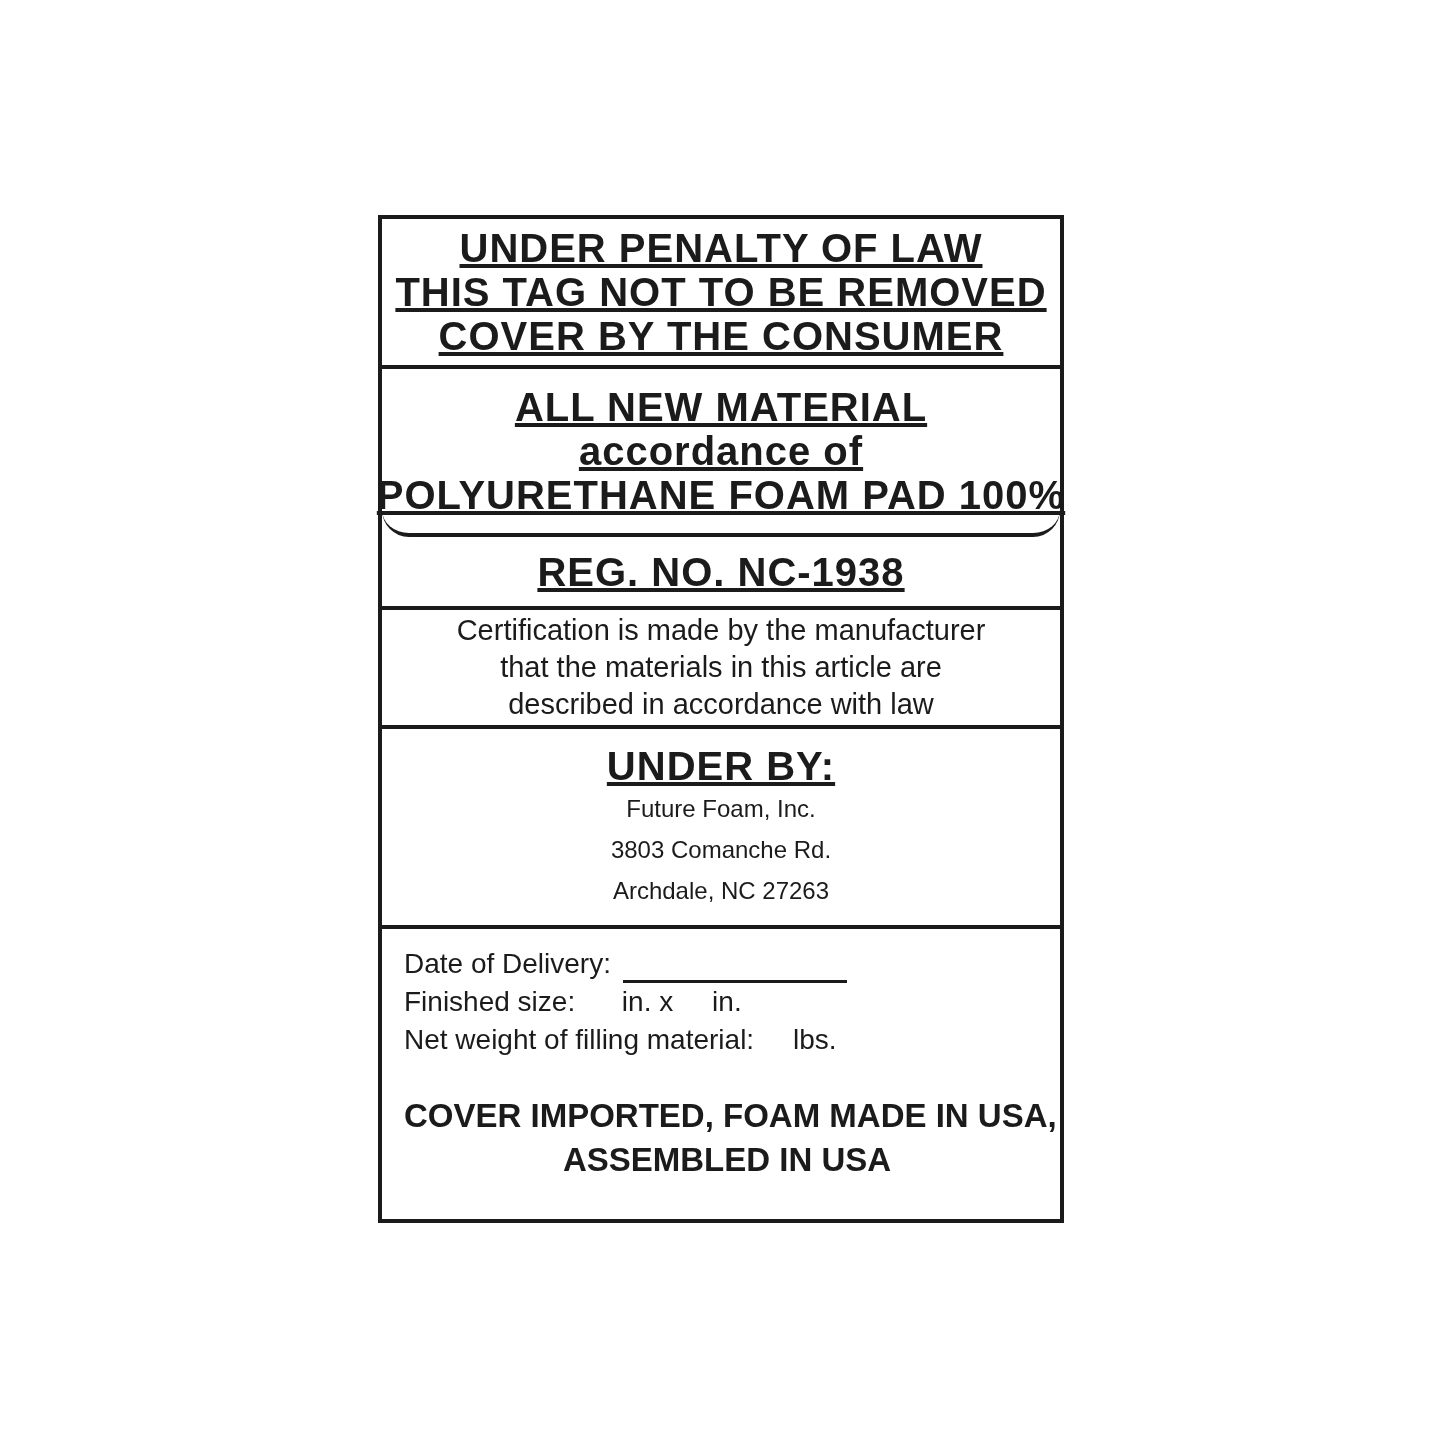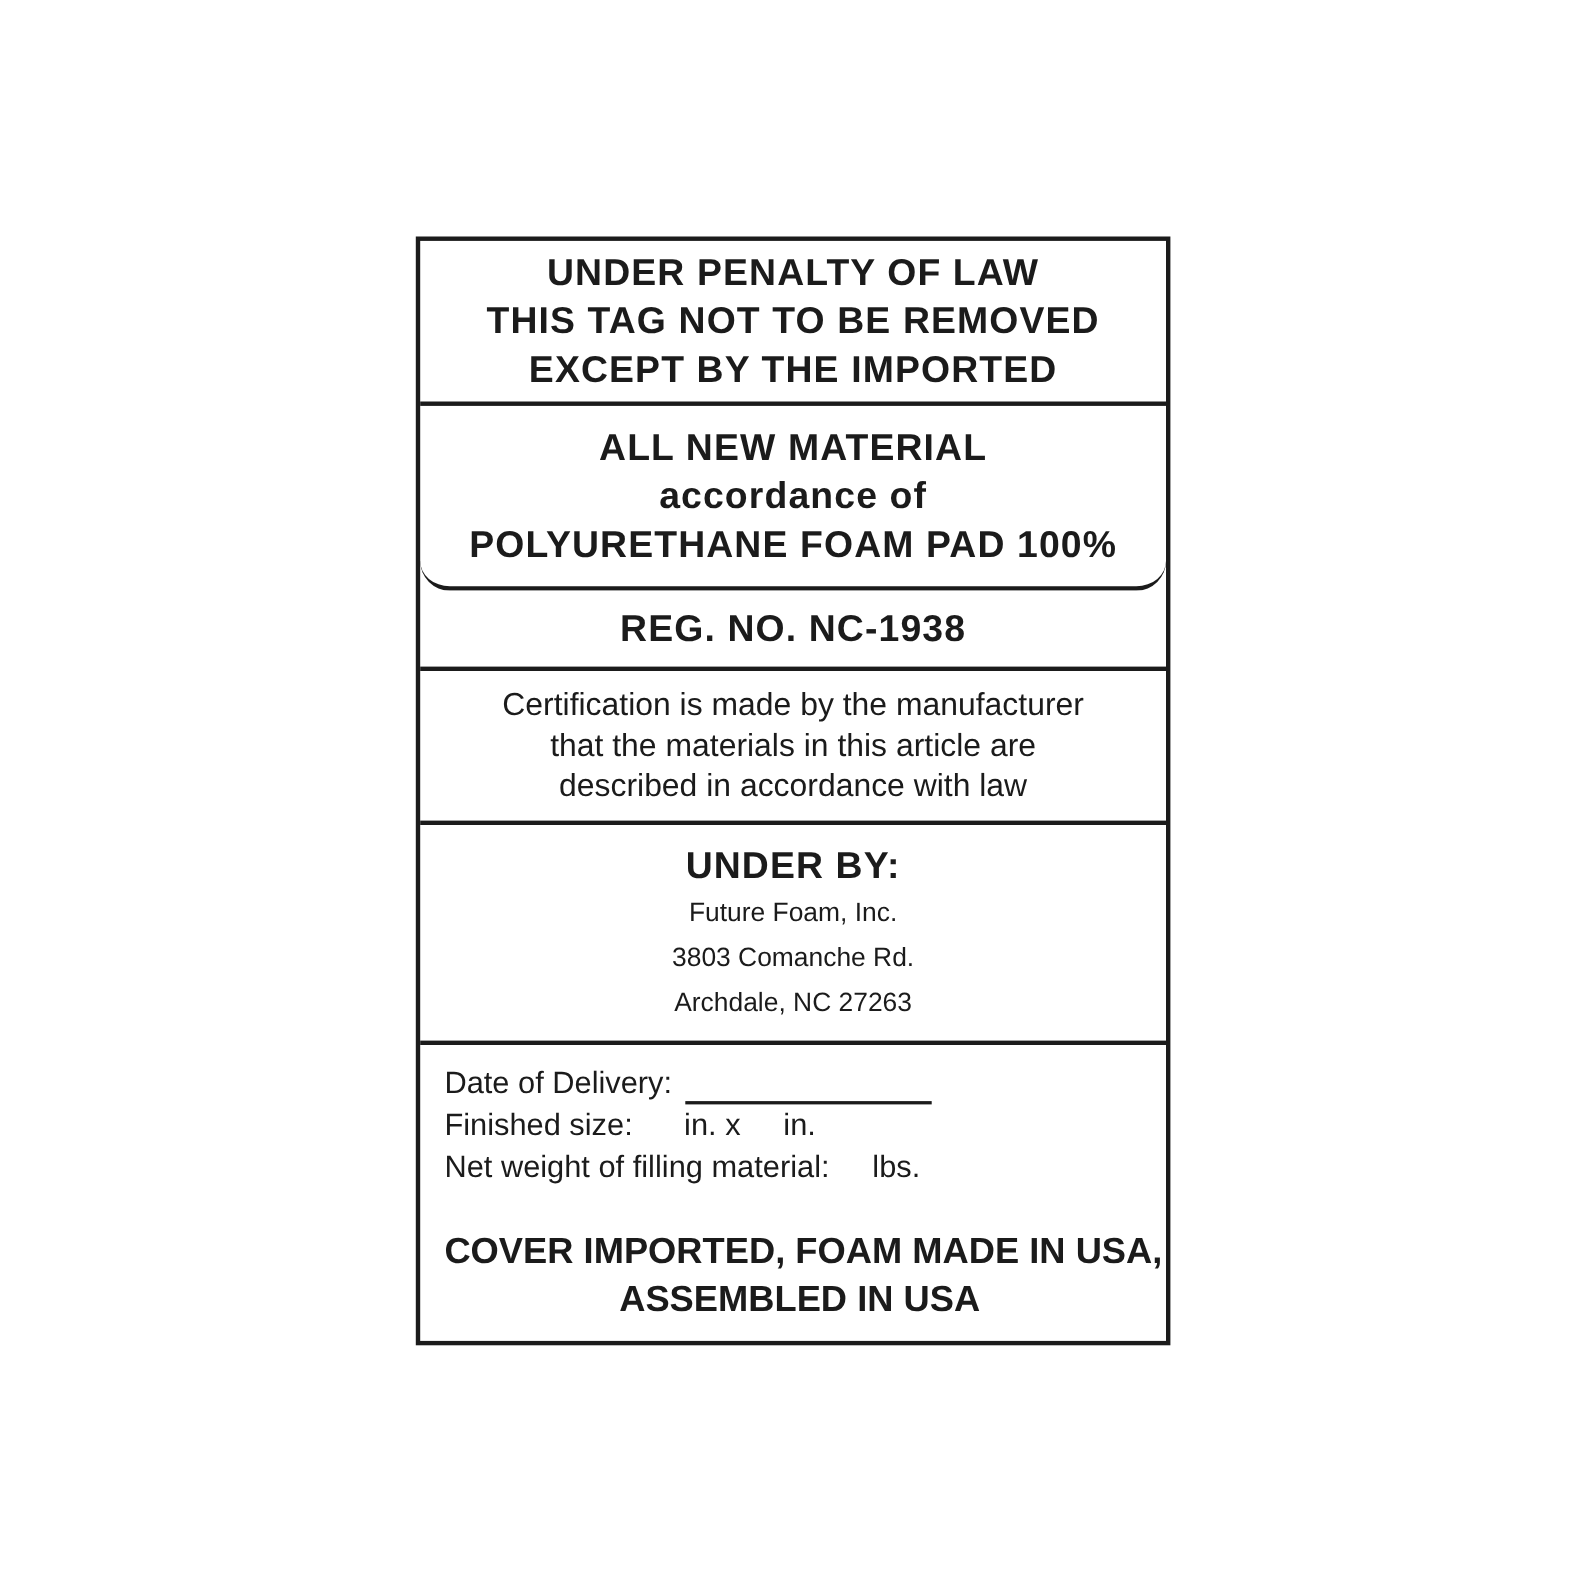--- a/index.html
+++ b/index.html
@@ -31,31 +31,32 @@
     display: flex;
     flex-direction: column;
     align-items: center;
     justify-content: center;
     text-align: center;
     width: 100%;
   }
   .sec-penalty       { height: 150px; }
   .sec-material      { height: 168px; border-radius: 27px; }
   .sec-reg           { height: 73px;  }
-  .sec-certification { height: 140px; }
+  .sec-certification { height: 119px; }
   .sec-madeby        { height: 200px; }
   .sec-details       { height: 265px; border-bottom: none;
                        align-items: flex-start; justify-content: flex-start;
                        text-align: left; padding: 16px 10px 12px 22px; }
   .h-bold {
     font-weight: bold;
-    font-size: 34px;
+    font-size: 40px;
     line-height: 44px;
     letter-spacing: 1px;
     white-space: nowrap;
+    text-decoration: underline;
   }
   .body-text {
     font-size: 29px;
     line-height: 37px;
     white-space: nowrap;
   }
   .addr-text {
     font-size: 24px;
     line-height: 41px;
     white-space: nowrap;
@@ -88,21 +89,21 @@
 </style>
 </head>
 <body>
 
 <div class="viewport">
   <div class="law-label">
 
     <div class="sec sec-penalty">
       <div class="h-bold">UNDER PENALTY OF LAW</div>
       <div class="h-bold">THIS TAG NOT TO BE REMOVED</div>
-      <div class="h-bold">EXCEPT BY THE IMPORTED</div>
+      <div class="h-bold">COVER BY THE CONSUMER</div>
     </div>
 
     <div class="sec sec-material">
       <div class="h-bold">ALL NEW MATERIAL</div>
       <div class="h-bold">accordance of</div>
       <div class="h-bold">POLYURETHANE FOAM PAD 100%</div>
     </div>
 
     <div class="sec sec-reg">
       <div class="h-bold">REG. NO. NC-1938</div>

